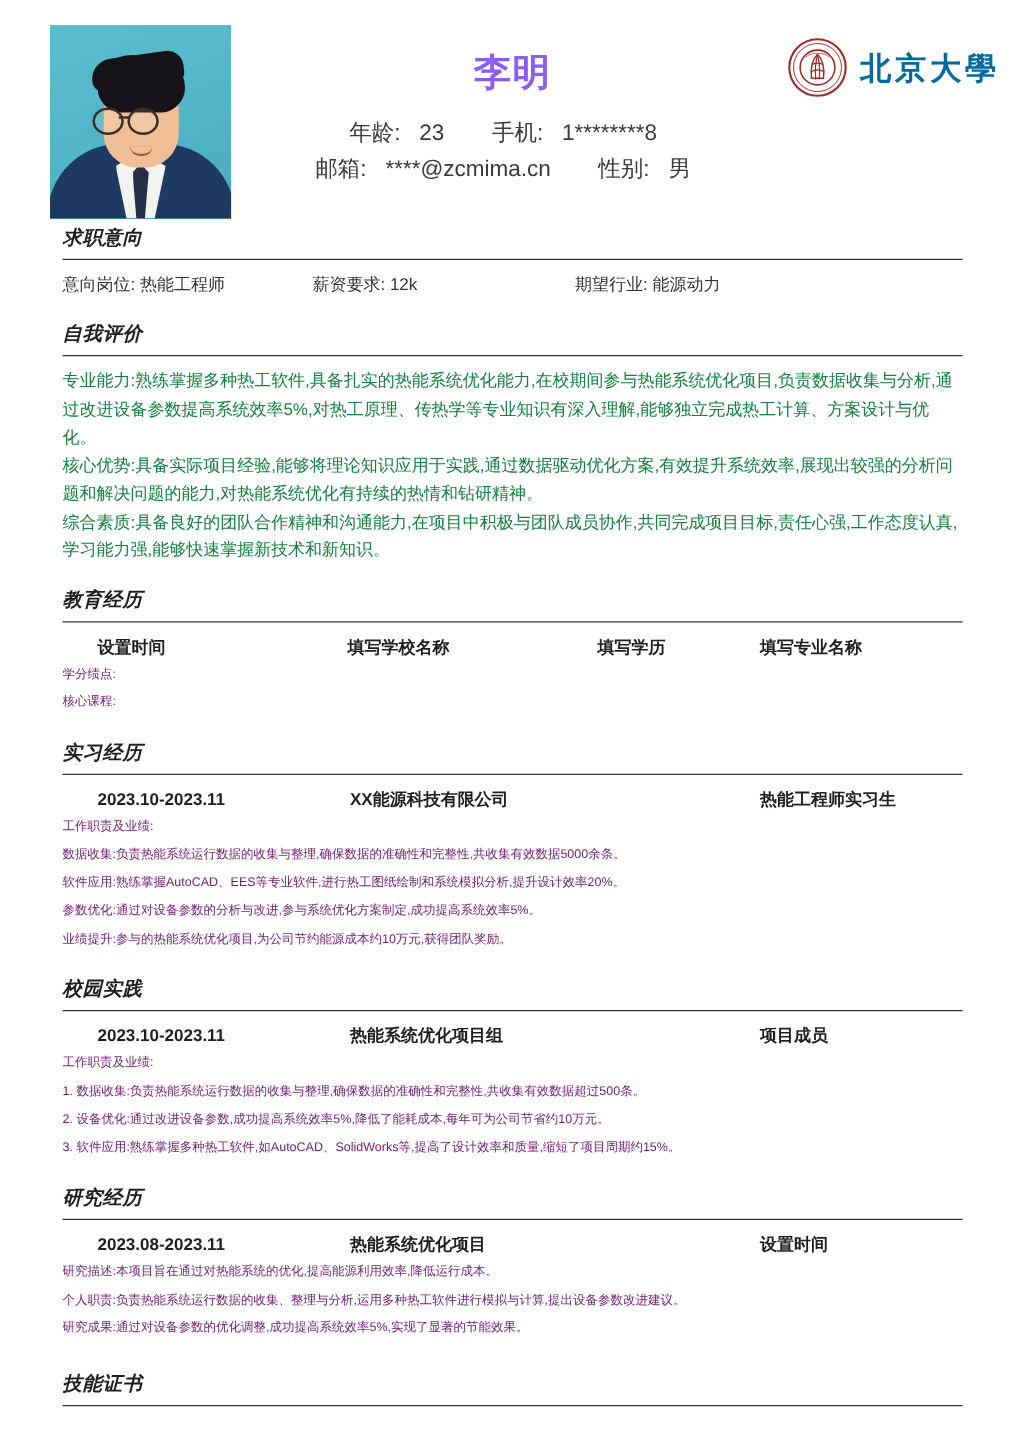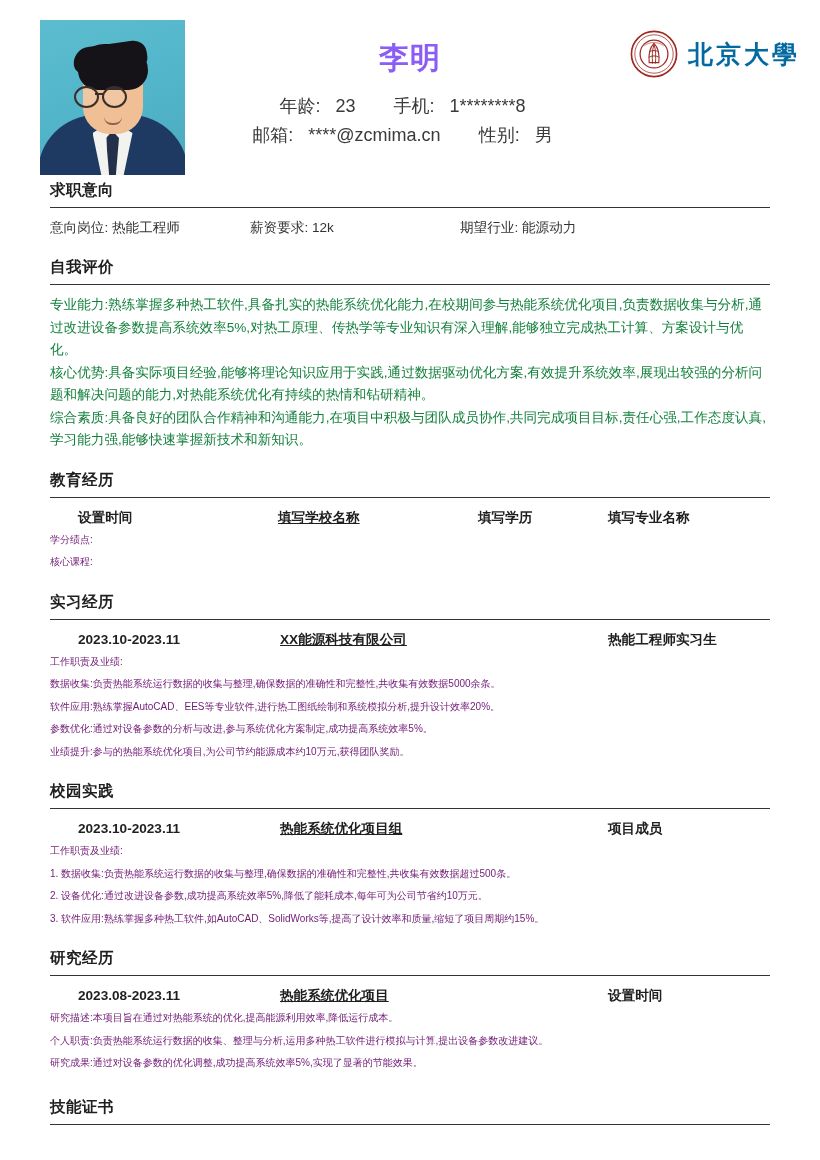--- a/index.html
+++ b/index.html
@@ -171,20 +171,21 @@
   }
 
   
   .section { padding: 0 50px 0 50px; }
   .sec-title {
     font-size: 15.5px;
     font-weight: bold;
     color: #1f1f1f;
     letter-spacing: 0.5px;
     padding-bottom: 6px;
+    font-style: italic;
   }
   .sec-rule {
     height: 0;
     border-top: 1.6px solid #333;
     margin-bottom: 9px;
   }
   .para { font-size: 13.6px; line-height: 22.5px; color: #15803d; }
 
   .intent-row {
     display: flex;
@@ -198,21 +199,21 @@
 
   .edu-head, .exp-head {
     display: flex;
     font-size: 13.6px;
     font-weight: bold;
     color: #1f1f1f;
     line-height: 22px;
     margin-left: 28px;
   }
   .col-a { width: 200px; }
-  .col-b { width: 200px; text-decoration: underline; }
+  .col-b { width: 200px; }
   .col-c { width: 130px; }
   .col-d { flex: 1; }
 
   .exp-head .col-a { width: 202px; }
   .exp-head .col-b { width: 328px; }
   .exp-head .col-c { width: auto; flex: 1; }
 
   .sub-line { font-size: 10px; line-height: 22.5px; color: #701a75; }
   .spacer-md { height: 18px; }
   .spacer-lg { height: 22px; }

